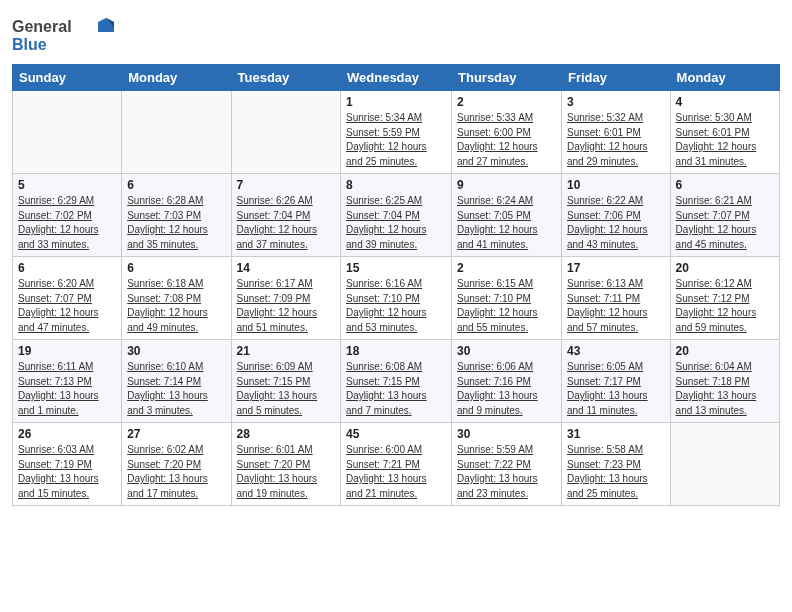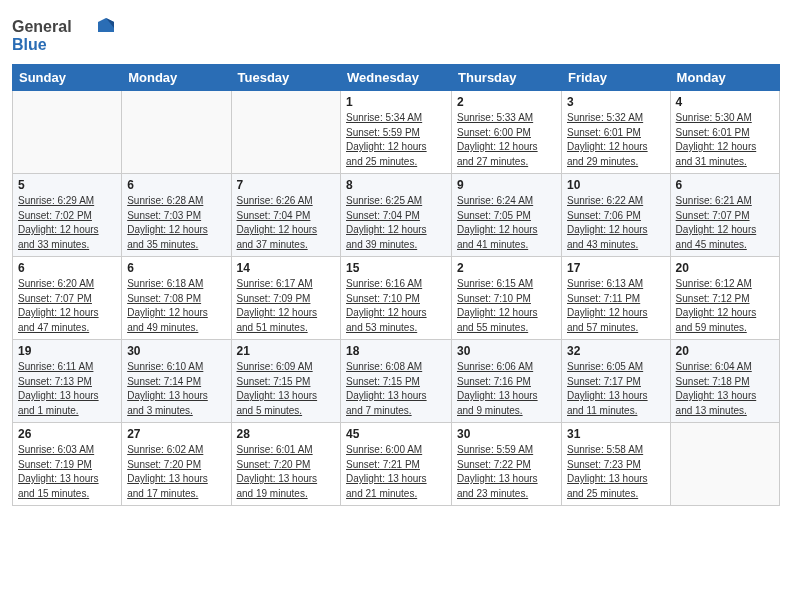--- a/index.html
+++ b/index.html
@@ -211,21 +211,21 @@
           </td>
           <td>
             <span class="day-number">18</span>
             <div class="day-info">Sunrise: 6:08 AM<br>Sunset: 7:15 PM<br>Daylight: 13 hours<br>and 7 minutes.</div>
           </td>
           <td>
             <span class="day-number">30</span>
             <div class="day-info">Sunrise: 6:06 AM<br>Sunset: 7:16 PM<br>Daylight: 13 hours<br>and 9 minutes.</div>
           </td>
           <td>
-            <span class="day-number">32</span>
+            <span class="day-number">43</span>
             <div class="day-info">Sunrise: 6:05 AM<br>Sunset: 7:17 PM<br>Daylight: 13 hours<br>and 11 minutes.</div>
           </td>
           <td>
             <span class="day-number">20</span>
             <div class="day-info">Sunrise: 6:04 AM<br>Sunset: 7:18 PM<br>Daylight: 13 hours<br>and 13 minutes.</div>
           </td>
         </tr>
         <tr>
           <td>
             <span class="day-number">26</span>

